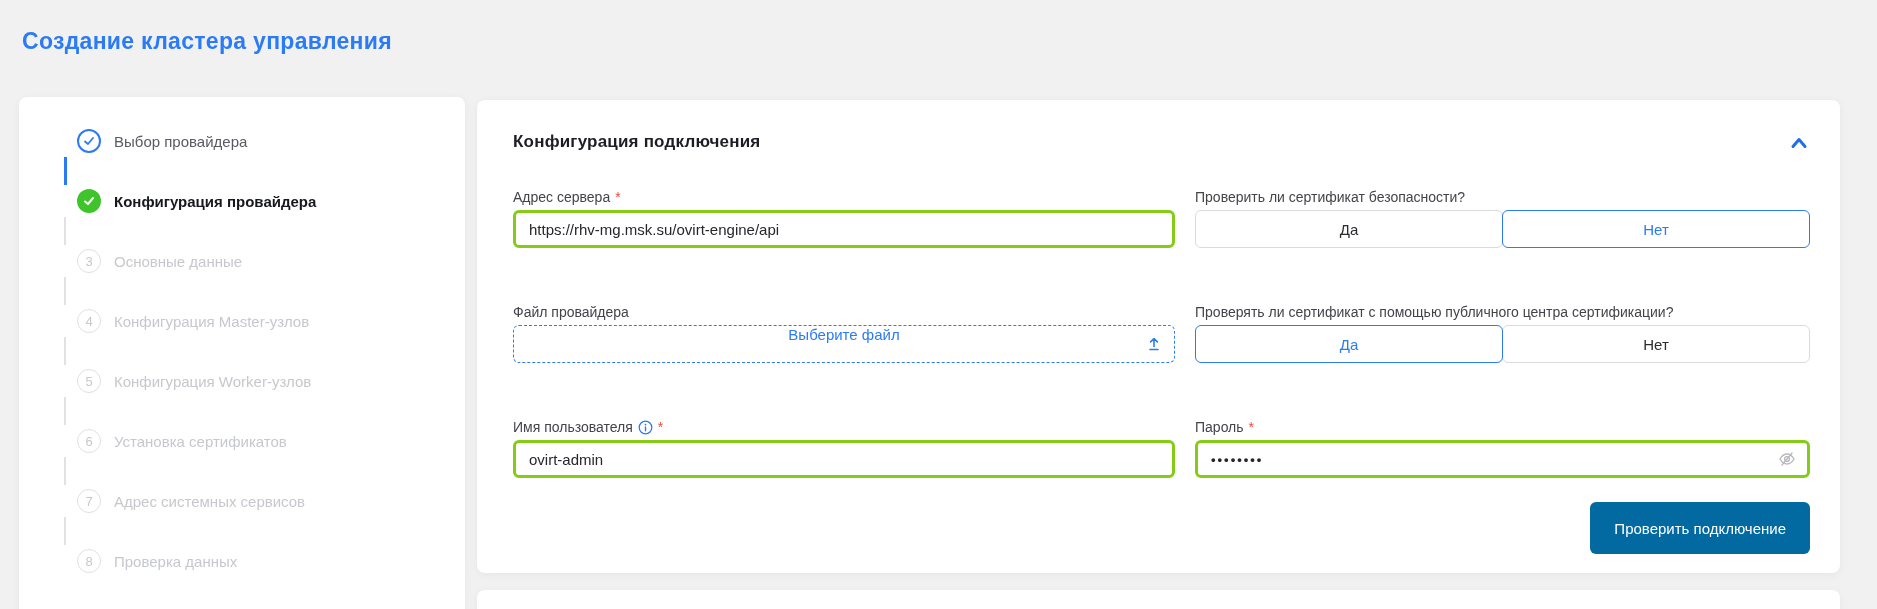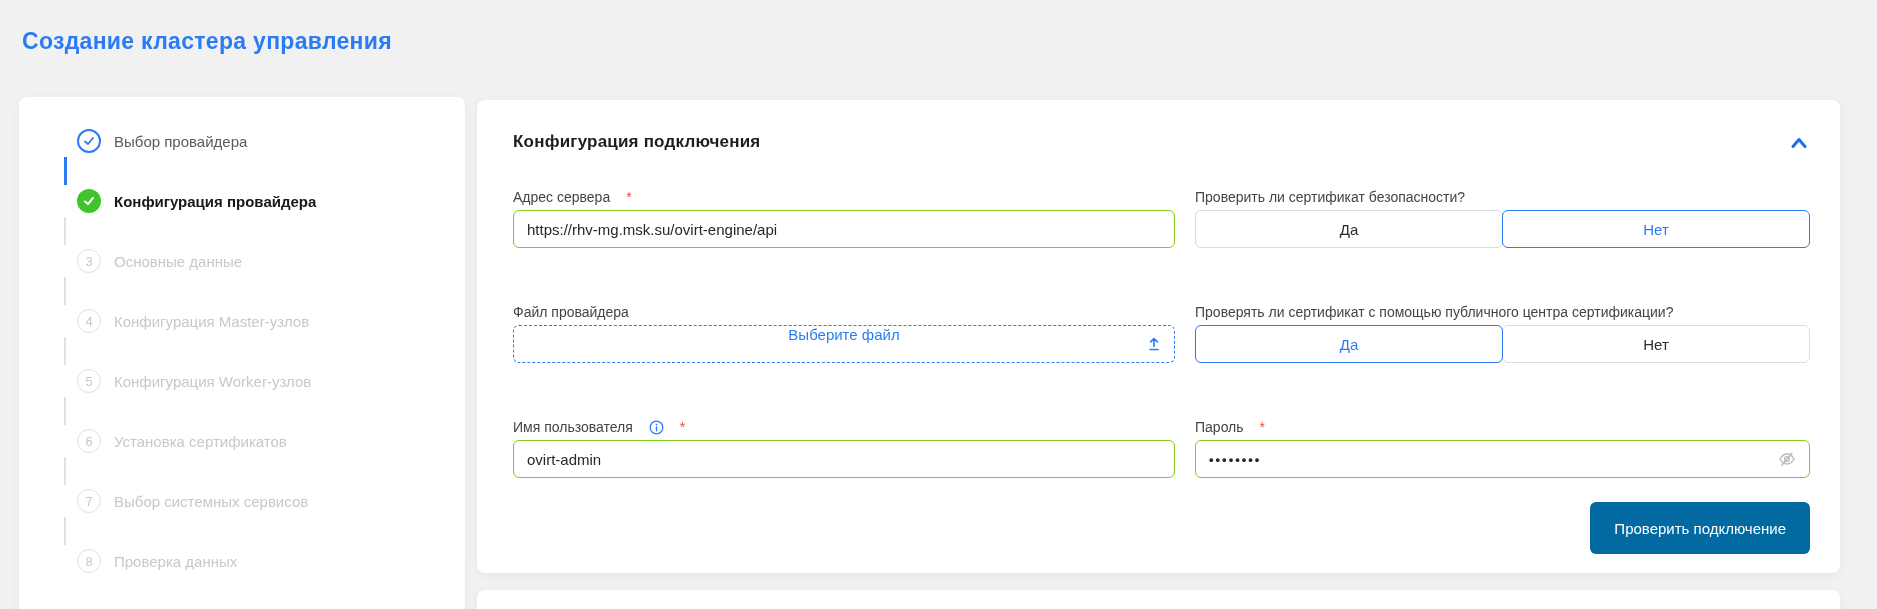--- a/index.html
+++ b/index.html
@@ -29,23 +29,23 @@
   .connector.active { width:3px; background:#2b7bf5; margin-left:10.5px; }
 
   
   .panel-header { display:flex; align-items:flex-start; justify-content:space-between; margin-bottom:33px; }
   .panel-title { font-size:17px; font-weight:700; color:#1d1e24; letter-spacing:.2px; }
   .collapse-btn { background:none; border:none; cursor:pointer; padding:2px; margin-top:2px; }
 
   
   .form-grid { display:grid; grid-template-columns:662px 615px; column-gap:20px; }
   .row-gap { height:55px; }
-  .field-label { font-size:14px; color:#43444b; line-height:18px; margin-bottom:4px; display:flex; align-items:center; gap:16px; }
+  .field-label { font-size:14px; color:#43444b; line-height:18px; margin-bottom:4px; display:flex; align-items:center; gap:5px; }
   .req { color:#f5463d; font-size:14px; }
-  .text-input { width:100%; height:38px; border:1px solid #84cc16; border-radius:6px; padding:0 13px; font-size:15px; color:#26272c; font-family:inherit; background:#fff; outline:none; }
+  .text-input { width:100%; height:38px; border:3px solid #84cc16; border-radius:6px; padding:0 13px; font-size:15px; color:#26272c; font-family:inherit; background:#fff; outline:none; }
   .input-wrap { position:relative; }
   .input-wrap .trailing-icon { position:absolute; right:13px; top:50%; transform:translateY(-50%); display:flex; }
   .pwd-input { letter-spacing:2px; font-weight:700; font-size:13px; }
 
   
   .toggle-group { display:flex; height:38px; }
   .toggle-btn { flex:1; height:38px; background:#fff; border:1px solid #dadbe0; border-radius:6px; font-size:15px; color:#2b2c32; font-family:inherit; cursor:pointer; }
   .toggle-btn + .toggle-btn { margin-left:-1px; }
   .toggle-btn.selected { border:1.5px solid #2b7bf5; color:#2b7bf5; position:relative; z-index:1; }
 
@@ -106,21 +106,21 @@
     <div class="connector"></div>
 
     <div class="step">
       <span class="step-circle pending">6</span>
       <span class="step-label pending">Установка сертификатов</span>
     </div>
     <div class="connector"></div>
 
     <div class="step">
       <span class="step-circle pending">7</span>
-      <span class="step-label pending">Выбор системных сервисов</span>
+      <span class="step-label pending">Адрес системных сервисов</span>
     </div>
     <div class="connector"></div>
 
     <div class="step">
       <span class="step-circle pending">8</span>
       <span class="step-label pending">Проверка данных</span>
     </div>
 
   </div>
 

